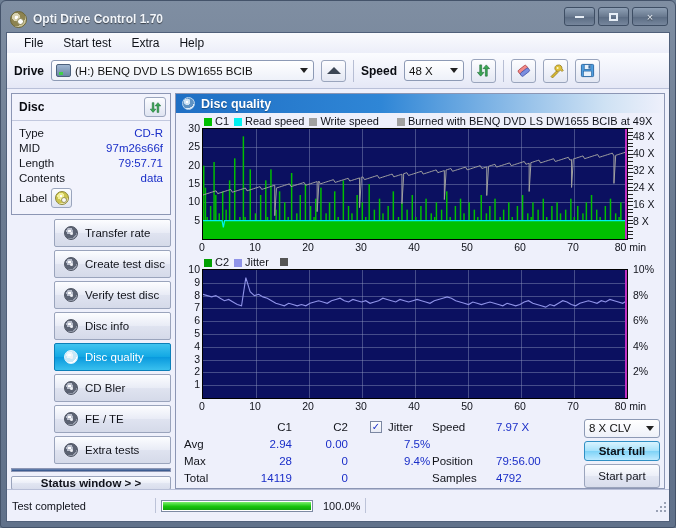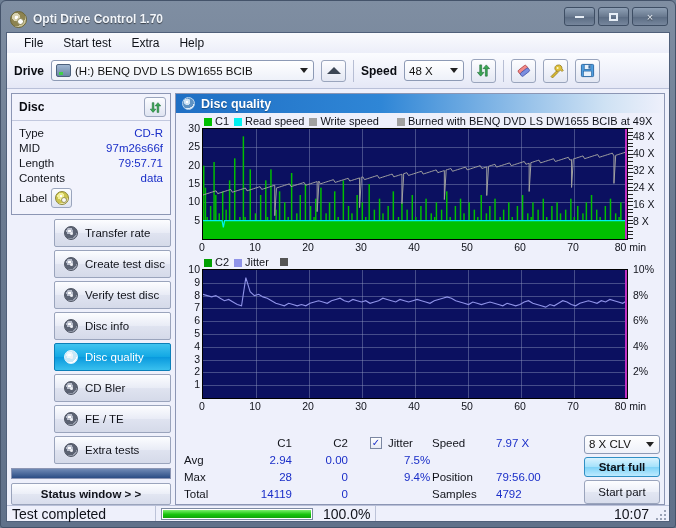--- a/index.html
+++ b/index.html
@@ -198,22 +198,22 @@
     background:linear-gradient(180deg,#d9f3ff 0%,#a6e2fb 48%,#7fd3f7 52%,#bdeaff 100%);
     display:flex;align-items:center;justify-content:center;font-weight:bold;font-size:11.5px;color:#0c1017;
   }
   .btnsec{
     width:76px;height:26px;border:1px solid #9aa4bc;border-radius:3px;
     background:linear-gradient(180deg,#fcfdff 0%,#eceff8 48%,#e2e6f2 52%,#d8ddec 100%);
     display:flex;align-items:center;justify-content:center;font-size:11.5px;color:#10121a;
   }
   
   .statusbar{
-    height:16px; display:flex; align-items:center;
-    border-top:1px solid #b9c0d8; background:#eef0fb; font-size:14px; color:#10121a;
+    height:32px; display:flex; align-items:center;
+    border-top:1px solid #b9c0d8; background:#eef0fb; font-size:11px; color:#10121a;
   }
   .sb-cell{ padding:0 5px; height:100%; display:flex; align-items:center; }
   .sb-sep{ width:1px; height:15px; background:#bcc3d8; }
   .progress{ width:152px; height:12px; border:1px solid #7d8aa3; background:#fff; padding:1px; }
   .progress .bar{ height:100%; background:linear-gradient(180deg,#7bf06c,#18c40c 55%,#0fa40a); }
   .grip{ margin-left:auto; margin-right:3px; width:12px;height:12px; position:relative;}
   .grip i{ position:absolute; width:2px;height:2px;background:#9aa2b5; }
 </style>
 </head>
 <body>
@@ -835,21 +835,20 @@
     <div class="statusbar">
       <div class="sb-cell" style="width:148px">Test completed</div>
       <div class="sb-sep"></div>
       <div class="sb-cell">
         <div class="progress">
             <div class="bar" id="progbar" style="width: 100%;"></div>
           </div>
       </div>
       <div class="sb-cell">100.0%</div>
       <div class="sb-sep"></div>
-      <div class="sb-cell" style="flex:1;justify-content:flex-end">10:07</div>
       <div class="grip">
           <i style="right:0;bottom:0"></i>
           <i style="right:4px;bottom:0"></i>
           <i style="right:0;bottom:4px"></i>
           <i style="right:8px;bottom:0"></i>
           <i style="right:4px;bottom:4px"></i>
           <i style="right:0;bottom:8px"></i>
         </div>
     </div>
   </div>

